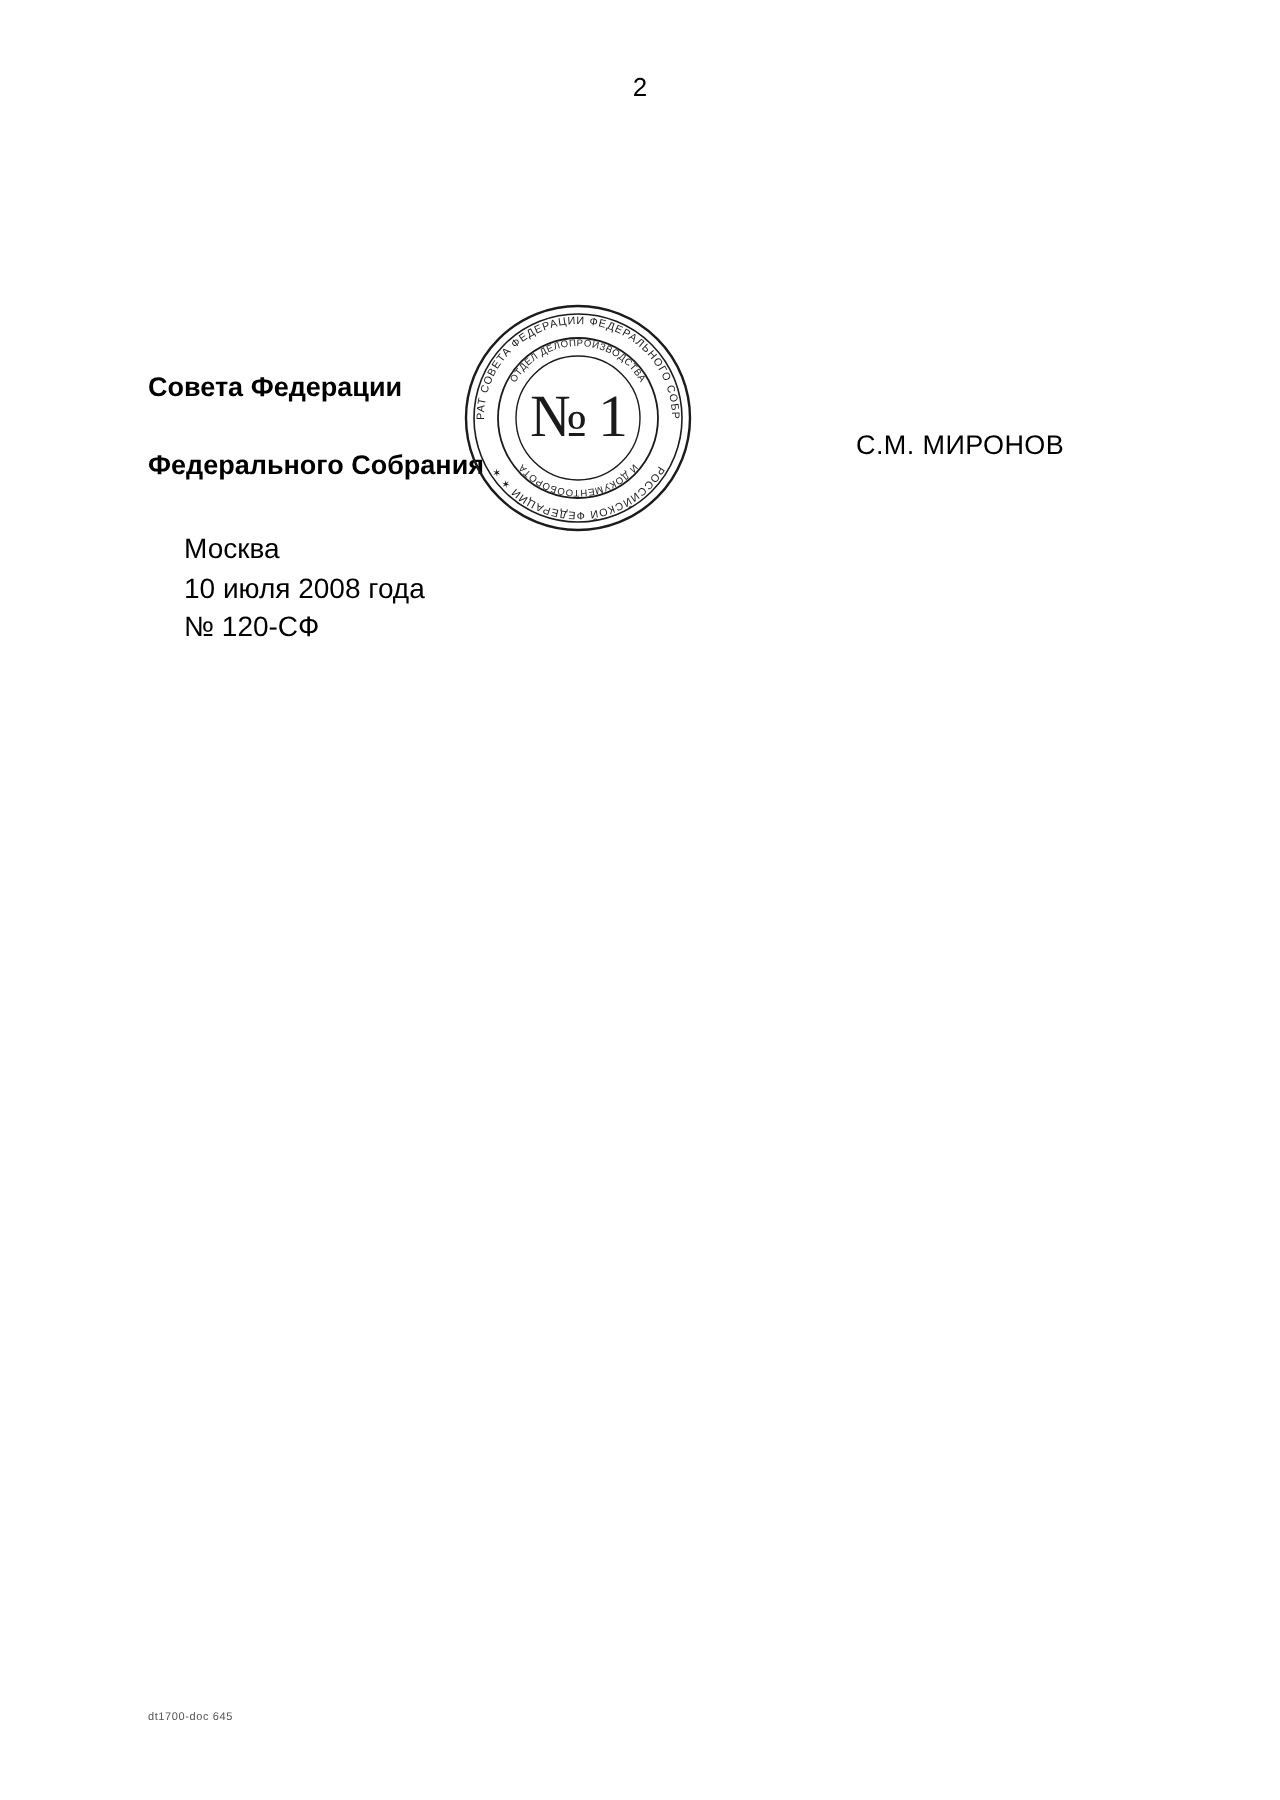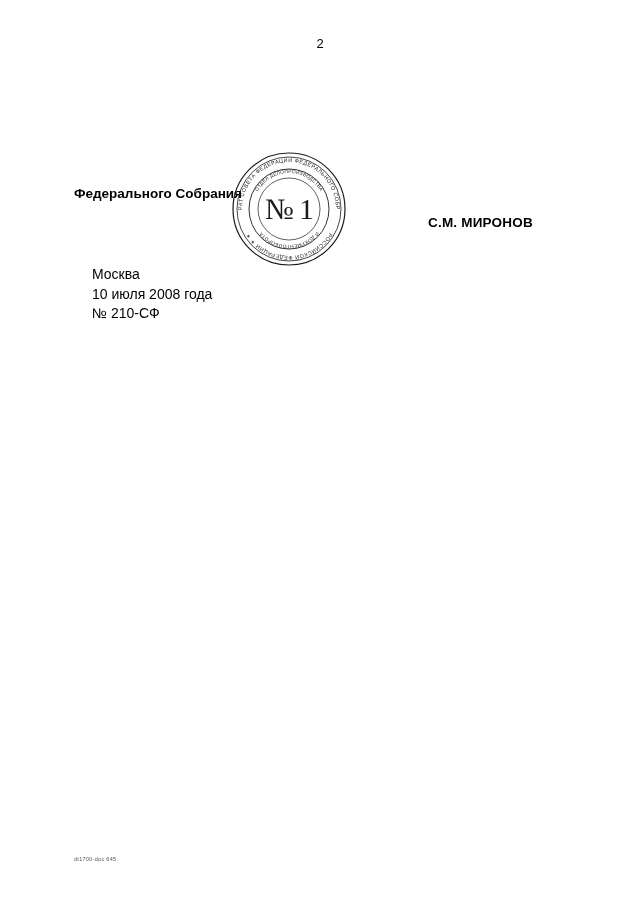--- a/index.html
+++ b/index.html
@@ -62,21 +62,21 @@
   }
   .signature-line {
     display: block;
   }
 
   .signer-name {
     position: absolute;
     top: 215px;
     left: 428px;
     font-size: 13.5px;
-    font-weight: bold;
+    font-weight: normal;
     letter-spacing: 0.2px;
   }
 
   .place-date {
     position: absolute;
     top: 265px;
     left: 92px;
     font-size: 14px;
     line-height: 19.5px;
   }
@@ -122,29 +122,30 @@
 </style>
 </head>
 <body>
 
 <div class="page">
 
   <div class="page-number">2</div>
 
 
   <div class="signature-block">
+    <span class="signature-line">Совета Федерации</span>
     <span class="signature-line">Федерального Собрания</span>
   </div>
 
   <div class="signer-name">С.М. МИРОНОВ</div>
 
   <div class="place-date">
     <span>Москва</span>
     <span>10 июля 2008 года</span>
-    <span>№ 210-СФ</span>
+    <span>№ 120-СФ</span>
   </div>
 
   <div class="stamp">
     <svg viewBox="0 0 118 118" xmlns="http://www.w3.org/2000/svg" aria-hidden="true">
       <defs>
         <path id="arcOuter" d="M 12,59 A 47,47 0 1 1 106,59"></path>
         <path id="arcOuterBottom" d="M 106,59 A 47,47 0 1 1 12,59"></path>
         <path id="arcInner" d="M 23,59 A 36,36 0 1 1 95,59"></path>
         <path id="arcInnerBottom" d="M 95,59 A 36,36 0 1 1 23,59"></path>
       </defs>

